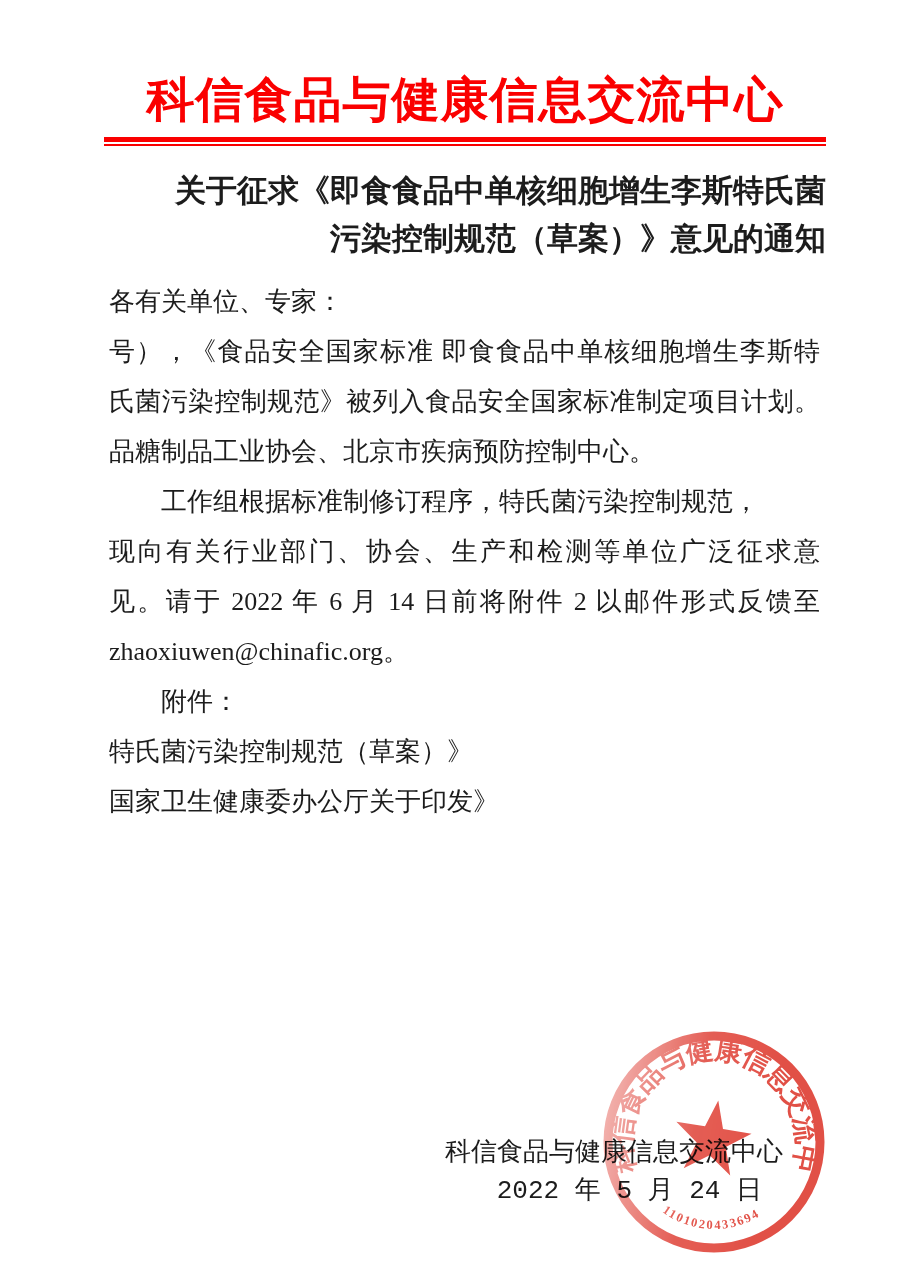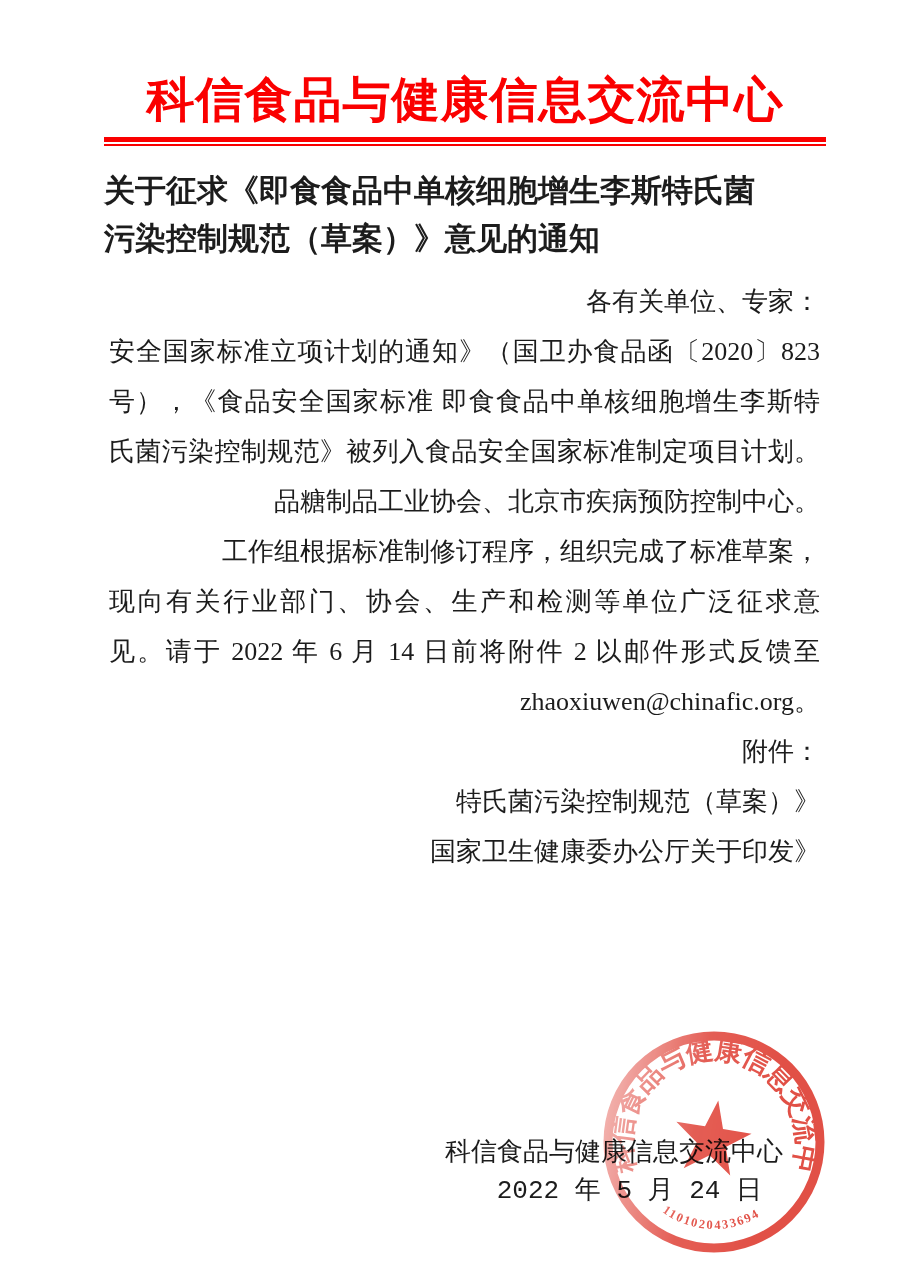--- a/index.html
+++ b/index.html
@@ -13,28 +13,28 @@
     position:absolute; left:104px; top:72px; width:722px; height:56px;
     line-height:56px; text-align:center;
     font-family:"Liberation Sans", sans-serif; font-weight:bold;
     font-size:48px; color:var(--red); letter-spacing:1px; white-space:nowrap;
   }
   .rule { position:absolute; left:104px; top:137px; width:722px; }
   .rule-thick { height:5px; background:var(--red); }
   .rule-gap { height:2px; background:transparent; }
   .rule-thin { height:2px; background:var(--red); }
   .doc-title {
-    position:absolute; left:104px; top:167px; width:722px; text-align:left;
+    position:absolute; left:104px; top:167px; width:722px; text-align:right;
     font-weight:bold; font-size:31px; line-height:48px; white-space:nowrap;
   }
   .doc-body {
     position:absolute; left:109px; top:277px; width:711px;
     font-size:26px;
   }
-  .line { height:50px; line-height:50px;text-align:right; }
+  .line { height:50px; line-height:50px; }
   .line.ind { text-indent:52px; }
   .line.fill { text-align:justify; text-align-last:justify; }
   .sig-org {
     position:absolute; top:1127px; right:129px; height:50px; line-height:50px;
     font-size:26px; white-space:nowrap;
   }
   .sig-date {
     position:absolute; top:1166px; right:150px; height:50px; line-height:50px;
     font-size:26px; white-space:nowrap;font-family:Liberation Mono, monospace;
   }
@@ -61,25 +61,24 @@
     <div class="rule-thin"></div>
   </div>
 
   <div class="doc-title">
     <div>关于征求《即食食品中单核细胞增生李斯特氏菌</div>
     <div>污染控制规范（草案）》意见的通知</div>
   </div>
 
   <div class="doc-body">
       <div class="line">各有关单位、专家：</div>
-      <div class="line fill">安全国家标准立项计划的通知》（国卫办食品函〔2020〕823</div>
       <div class="line fill">号），《食品安全国家标准 即食食品中单核细胞增生李斯特</div>
       <div class="line fill">氏菌污染控制规范》被列入食品安全国家标准制定项目计划。</div>
       <div class="line">品糖制品工业协会、北京市疾病预防控制中心。</div>
-      <div class="line ind">工作组根据标准制修订程序，组织完成了标准草案，</div>
+      <div class="line ind">工作组根据标准制修订程序，特氏菌污染控制规范，</div>
       <div class="line fill">现向有关行业部门、协会、生产和检测等单位广泛征求意</div>
       <div class="line fill">见。请于 2022 年 6 月 14 日前将附件 2 以邮件形式反馈至</div>
       <div class="line">zhaoxiuwen@chinafic.org。</div>
       <div class="line ind">附件：</div>
       <div class="line">特氏菌污染控制规范（草案）》</div>
       <div class="line">国家卫生健康委办公厅关于印发》</div>
     </div>
 
   <div class="sig-org">科信食品与健康信息交流中心</div>
   <div class="sig-date">2022 年 5 月 24 日</div>

